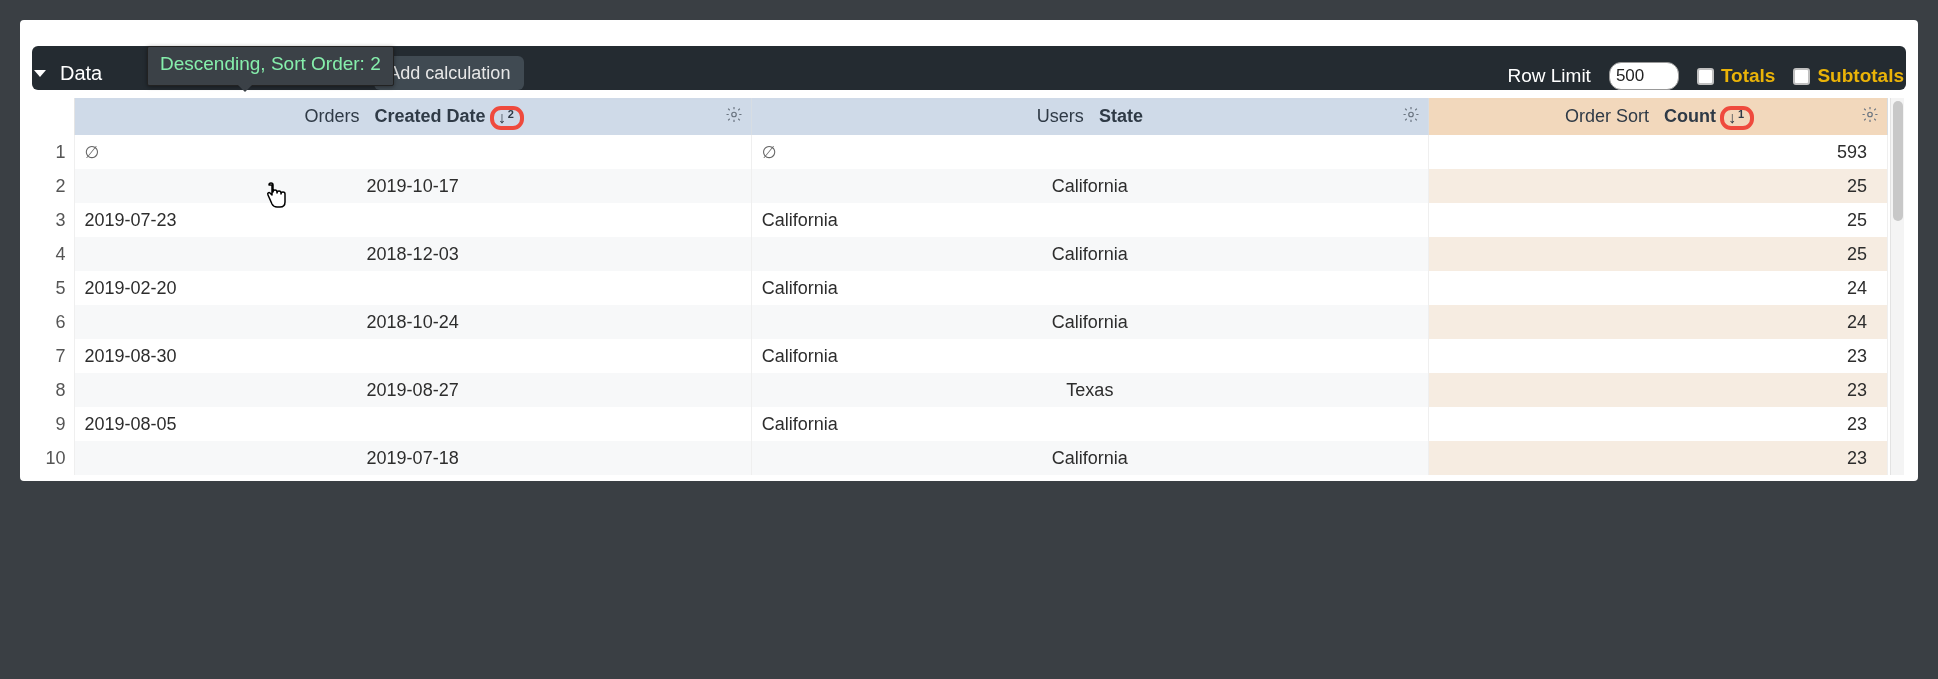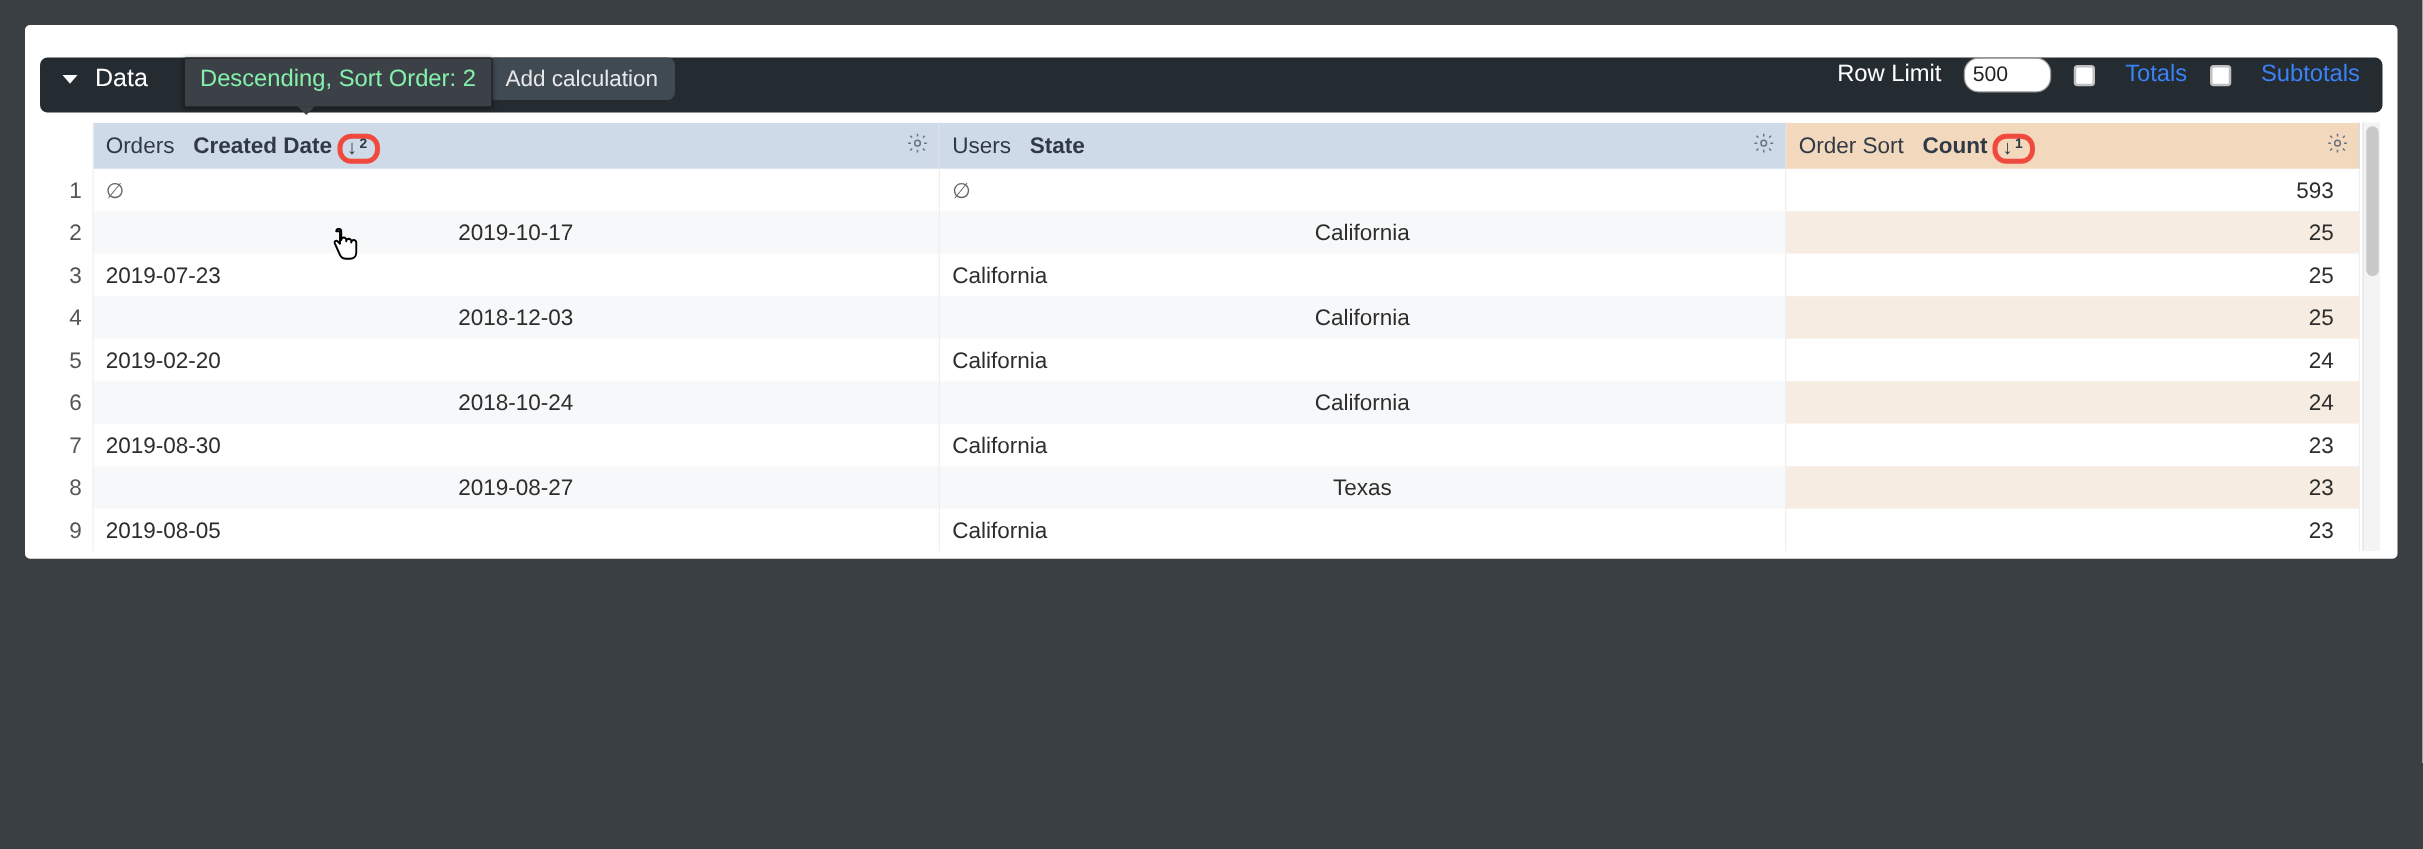--- a/index.html
+++ b/index.html
@@ -13,23 +13,23 @@
     background: #fff;
     border: 6px solid #fff;
     border-radius: 4px;
     padding-top: 20px;
     overflow: hidden;
   }
   .toolbar {
     background: #242b31;
     color: #fff;
     display: flex;
-    align-items: flex-start;
+    align-items: flex-end;
     height: 44px;
-    padding: 0 18px;
+    padding: 0 2px;
     border-radius: 6px;
     margin: 0 6px 8px 6px;
     position: relative;
   }
   .tb-left { display: flex; align-items: center; gap: 14px; }
   .caret-down-icon {
     width: 0; height: 0;
     border-left: 6px solid transparent;
     border-right: 6px solid transparent;
     border-top: 7px solid #fff;
@@ -54,21 +54,21 @@
   .btn-addcalc { margin-left: 26px; }
   .tb-right { margin-left: auto; display: flex; align-items: center; gap: 18px; font-size: 19px; }
   .row-limit-input {
     width: 70px; height: 28px; border: 1px solid #999; border-radius: 12px;
     font-size: 17px; padding: 0 6px; color: #222; background:#fff;
   }
   .chk {
     width: 17px; height: 17px; border: 2px solid #c0c0c0; border-radius: 3px;
     display: inline-block; vertical-align: middle; background: #fff;
   }
-  .chk-label { display: inline-flex; align-items: center; gap: 24px; color: #3b82f6; cursor: pointer; }
+  .chk-label { display: inline-flex; align-items: center; gap: 7px; color: #eab308; cursor: pointer; font-weight: bold; }
 
   .tooltip-box {
     position: absolute;
     left: 115px; top: 0px;
     background: #3b4147;
     border: 1px solid #222;
     padding: 6px 12px 10px 12px;
     font-size: 19px;
     color: #86efac;
     z-index: 30;
@@ -94,21 +94,21 @@
   .scrollbar-thumb {
     position: absolute; top: 3px; left: 2px; width: 10px; height: 120px;
     background: #c8c8c8; border-radius: 5px;
   }
 
   table { width: calc(100% - 18px); border-collapse: collapse; table-layout: fixed; }
   col.row-num-col { width: 42px; }
   col.dim-col { width: 36.5%; }
 
   th {
-    font-size: 18px; font-weight: 400; text-align: left;
+    font-size: 18px; font-weight: 400; text-align: center;
     padding: 8px 10px 8px 10px; color: #2f3a46; border-right: 1px solid #d7dde3;
     position: relative; height: 24px; vertical-align: middle;
   }
   th.dim { background: #cfdae8; }
   th.meas { background: #f2d8bc; }
   th.rownum-h { background: #fff; border-right:1px solid #e4e4e4; }
   th .bold { font-weight: 600; }
   th .gear { position: absolute; right: 8px; top: 50%; transform: translateY(-50%); cursor:pointer; }
   .gear-svg { width: 18px; height: 18px; fill: none; stroke: #6a7480; stroke-width: 1.6; }
 
@@ -281,20 +281,26 @@
             <td class="dim-cell">2019-08-27</td>
             <td class="dim-cell">Texas</td>
             <td class="meas-cell">23</td>
           </tr>
           <tr class="even">
             <td class="rownum">9</td>
             <td class="dim-cell">2019-08-05</td>
             <td class="dim-cell">California</td>
             <td class="meas-cell">23</td>
           </tr>
+          <tr class="odd">
+            <td class="rownum">10</td>
+            <td class="dim-cell">2019-07-18</td>
+            <td class="dim-cell">California</td>
+            <td class="meas-cell">23</td>
+          </tr>
         </tbody>
     </table>
 
     <div class="scrollbar">
       <div class="scrollbar-thumb"></div>
     </div>
   </div>
 
 </div>
 

